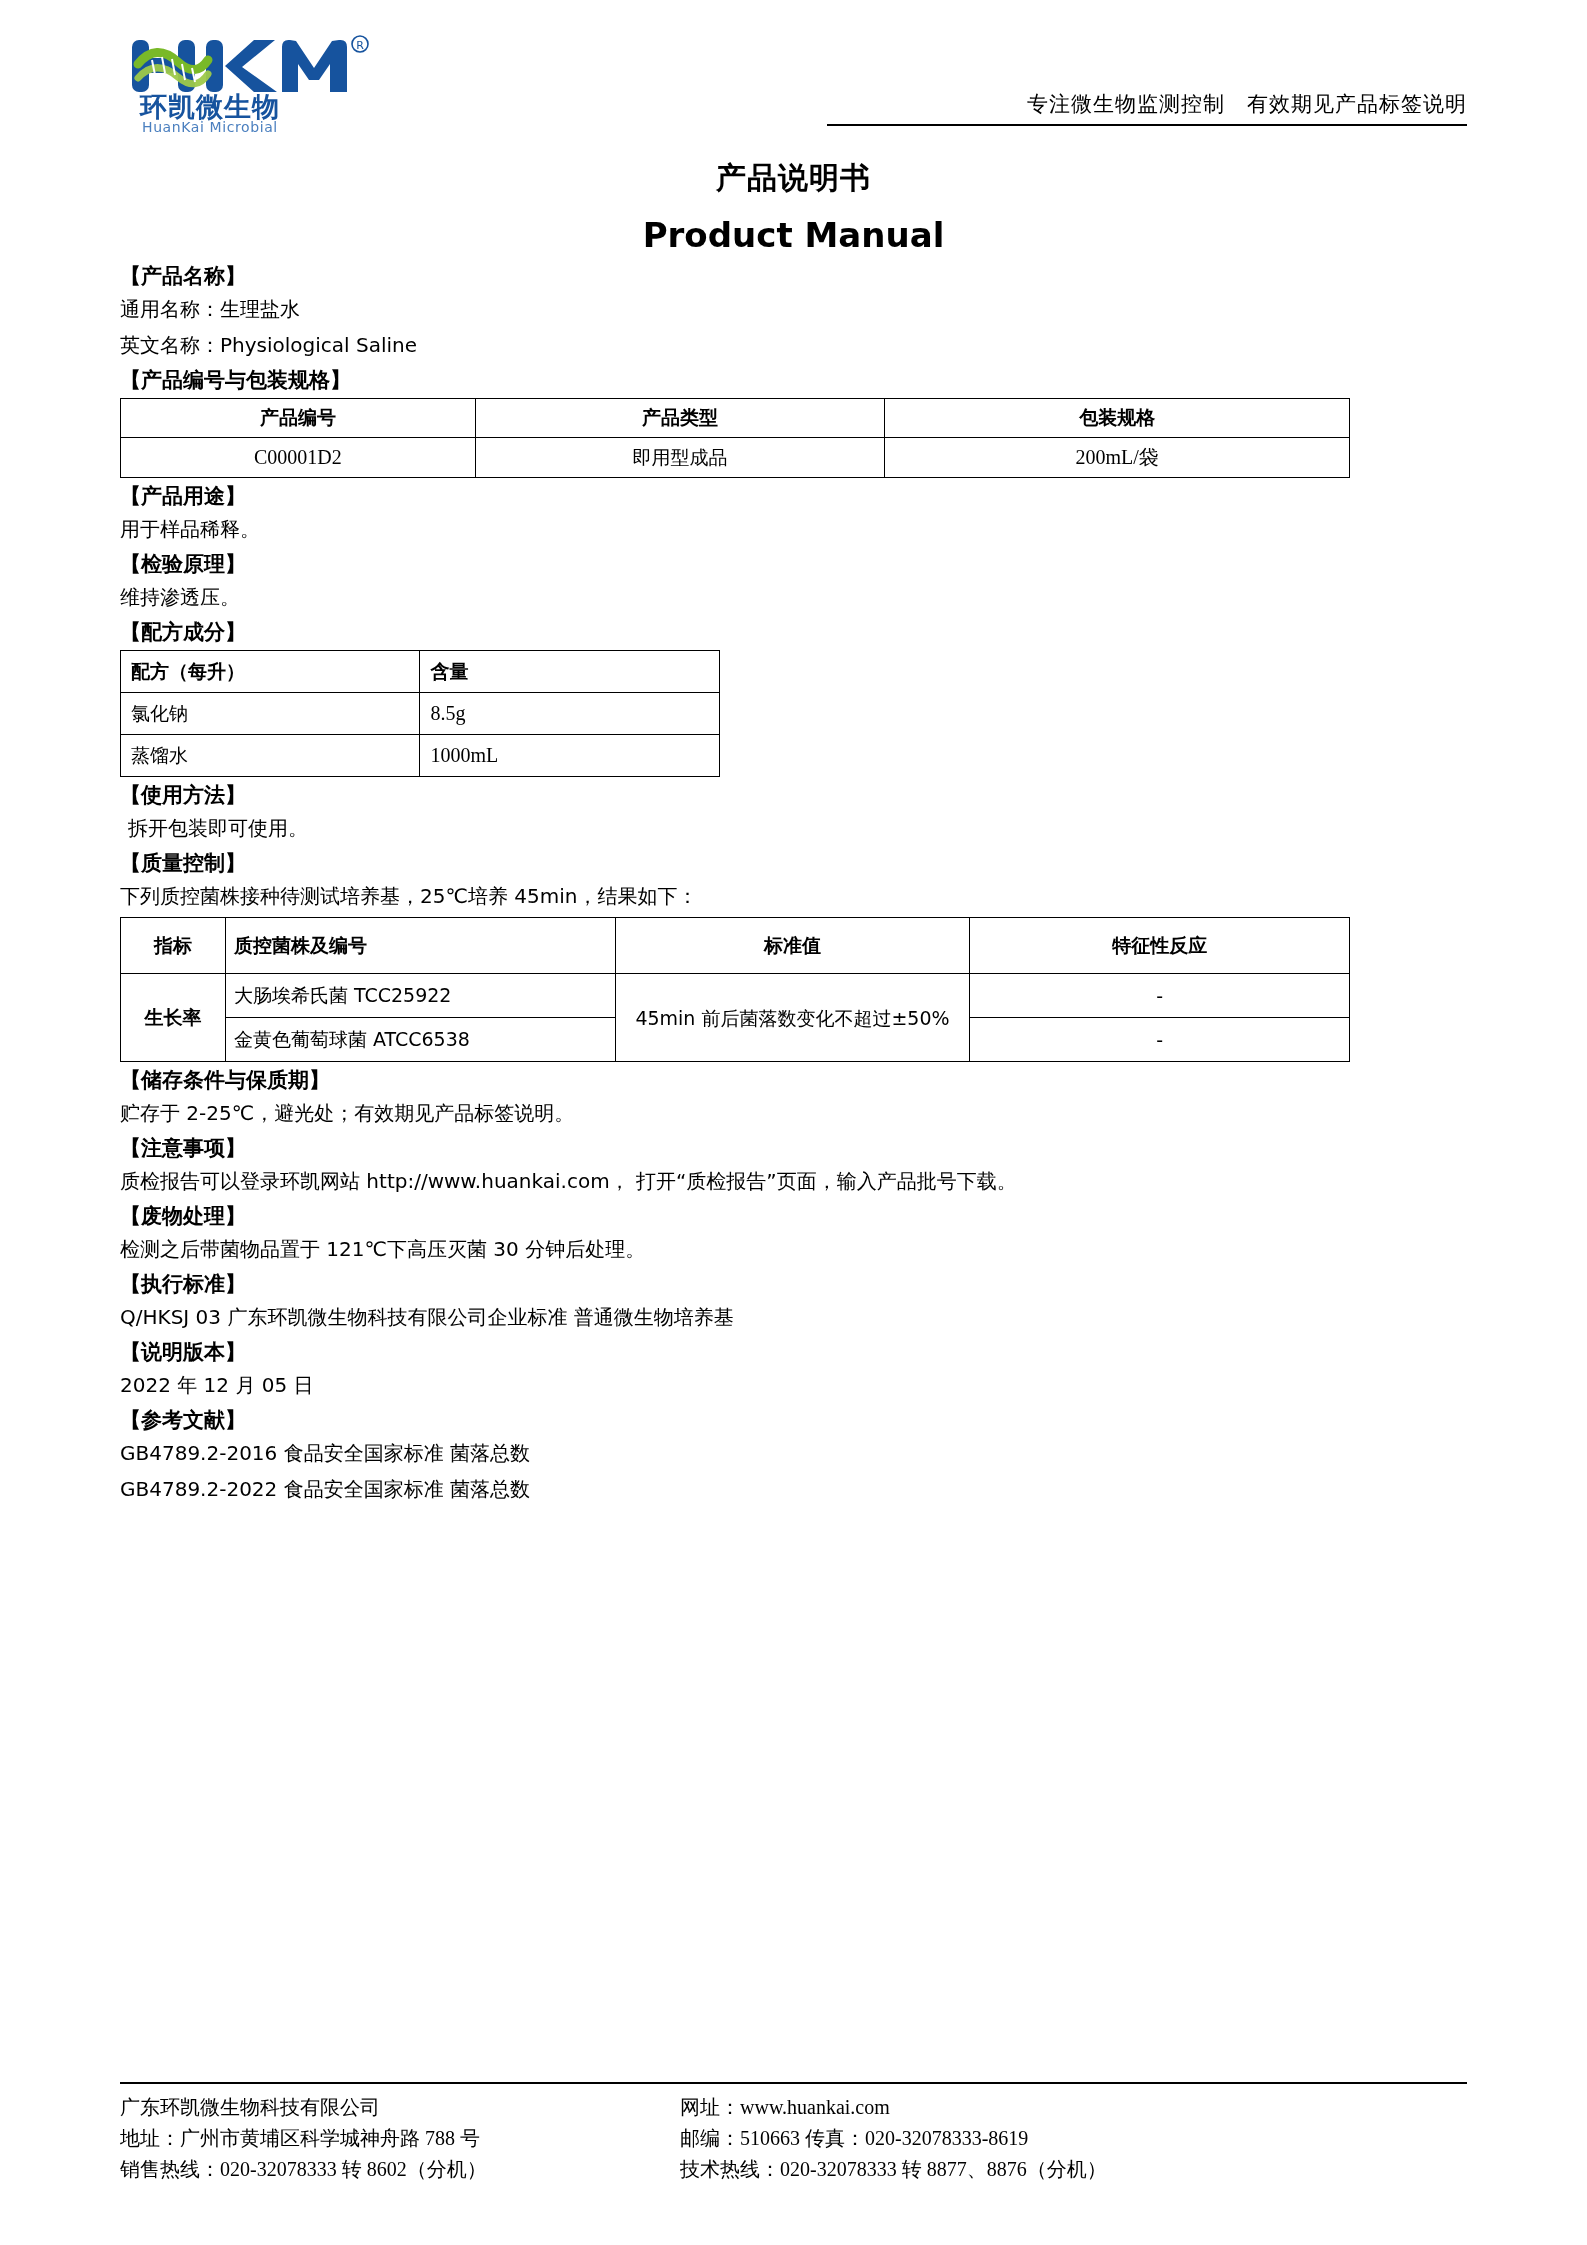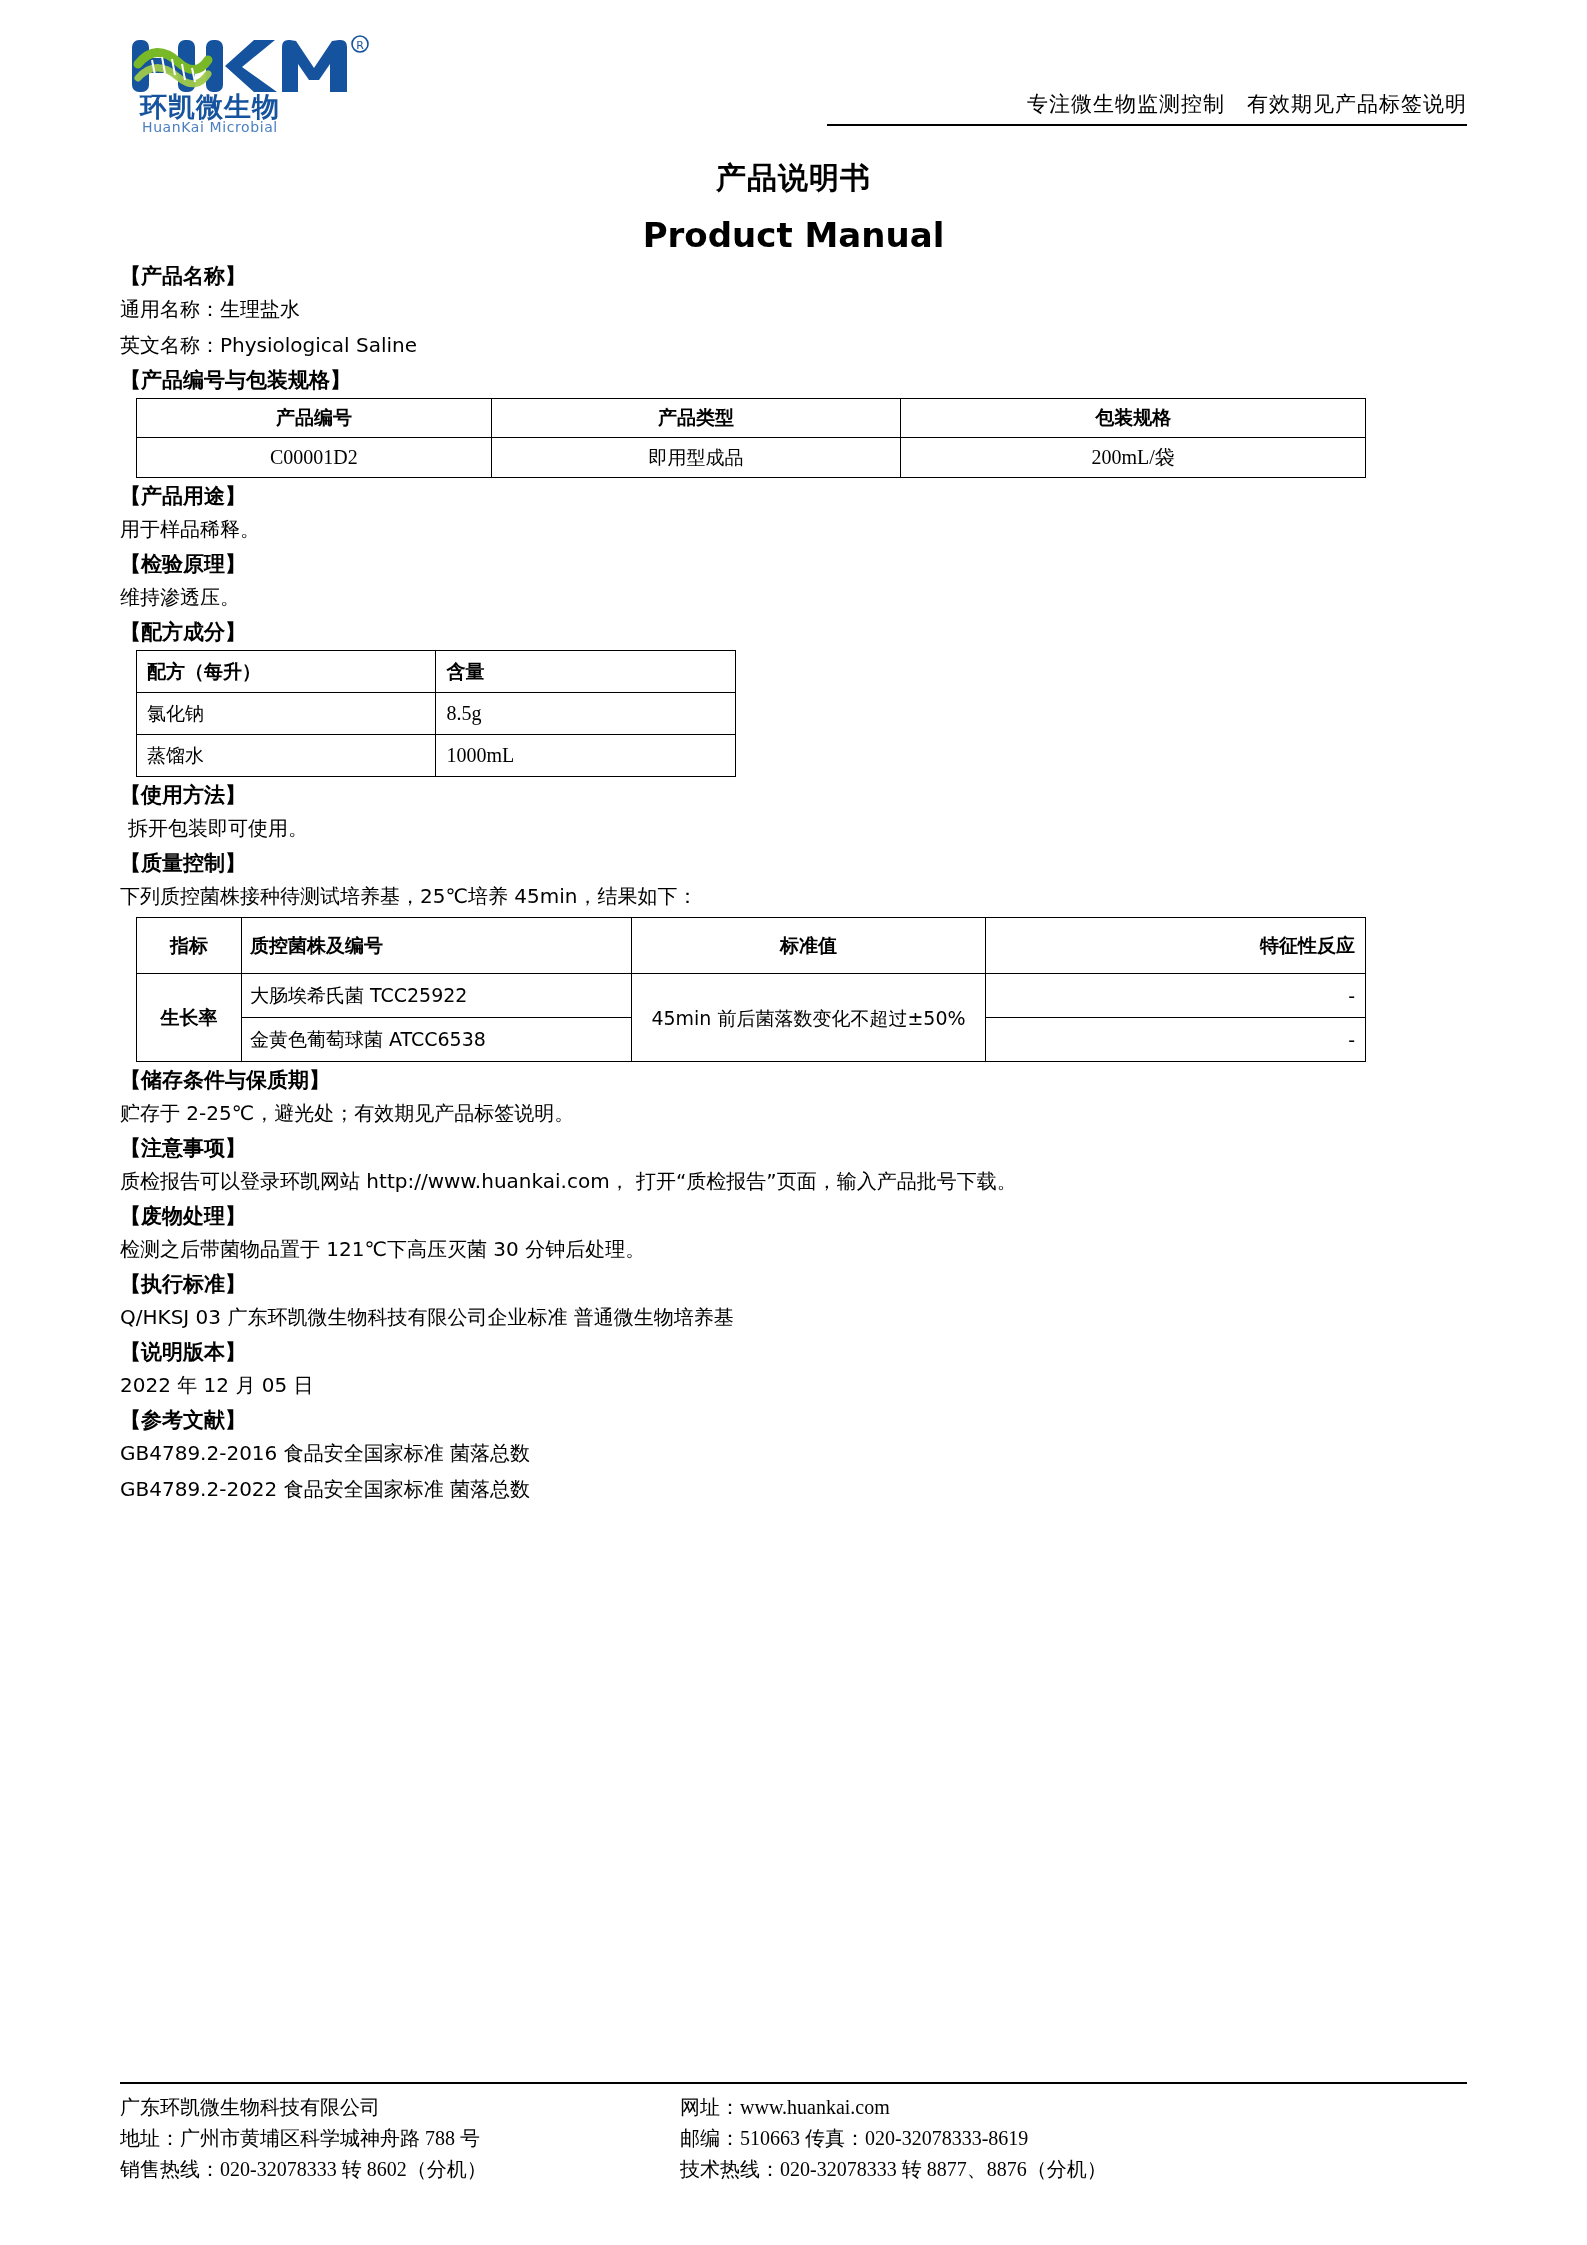--- a/index.html
+++ b/index.html
@@ -89,21 +89,21 @@
     font-family: "DejaVu Sans", sans-serif;
     font-size: 20px;
     line-height: 1.7;
     margin-bottom: 2px;
   }
   .indent { padding-left: 8px; }
 
   
   table {
     border-collapse: collapse;
-    margin: 4px 0 4px 16px;
+    margin: 4px 0 4px 0;
   }
   table td, table th {
     border: 1px solid #000;
     font-family: "DejaVu Sans", sans-serif;
     font-size: 19px;
     font-weight: normal;
     padding: 6px 10px;
     vertical-align: middle;
   }
   table th {
@@ -127,21 +127,21 @@
   .tbl-formula .fcol2 { width: 300px; }
   .tbl-formula td.num { font-family: "Liberation Serif", serif; font-size: 20px; }
 
   
   .tbl-qc { width: 1230px; }
   .tbl-qc th { height: 56px; }
   .tbl-qc td { height: 44px; }
   .qc-c1 { width: 105px; text-align: center; font-weight: bold; }
   .qc-c2 { width: 390px; text-align: left; padding-left: 8px; }
   .qc-c3 { width: 355px; text-align: center; }
-  .qc-c4 { width: 380px; text-align: right; }
+  .qc-c4 { width: 380px; text-align: center; }
   .qc-std { line-height: 1.9; }
 
   
   .footer {
     position: absolute;
     left: 120px;
     right: 120px;
     bottom: 60px;
   }
   .footer-rule {

